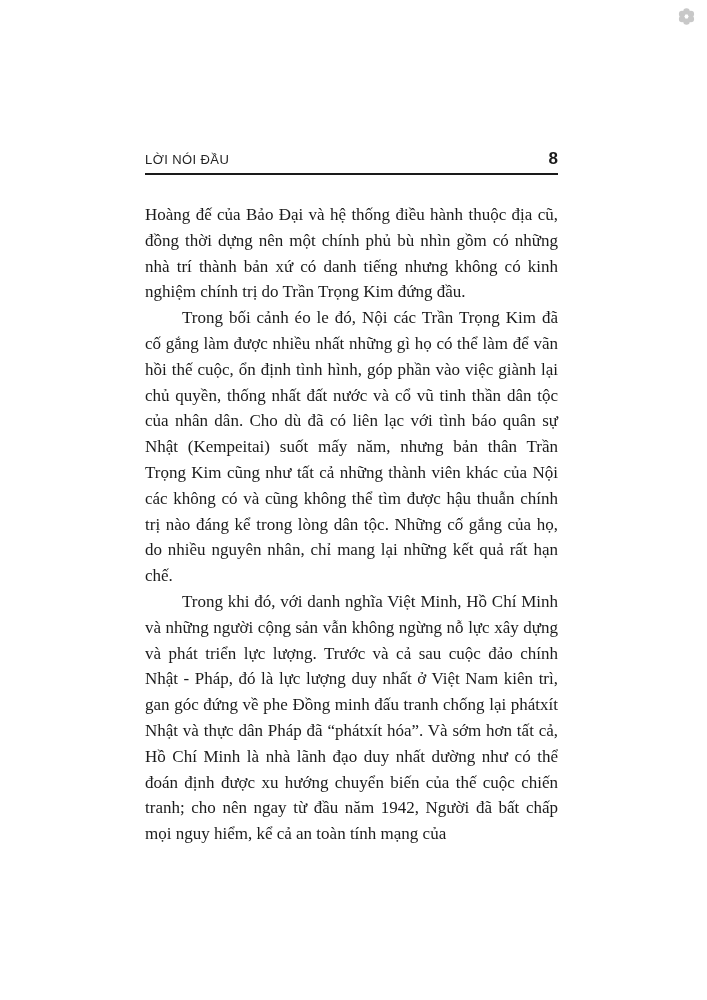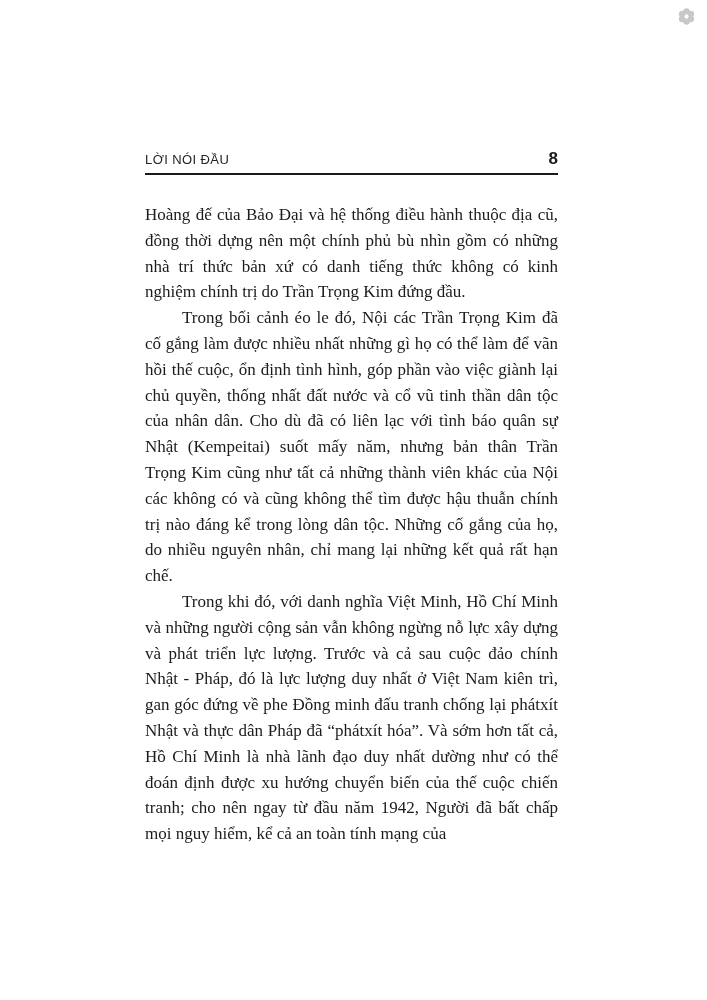--- a/index.html
+++ b/index.html
@@ -83,20 +83,20 @@
     </g>
     <circle cx="12" cy="12" r="2.4" fill="#ffffff"></circle>
   </svg>
 
   <div class="page-header">
     <span class="running-title">LỜI NÓI ĐẦU</span>
     <span class="page-number">8</span>
   </div>
 
   <div class="body-text">
-    <p class="para"><span>Hoàng đế của Bảo Đại và hệ thống điều hành thuộc địa cũ, đồng thời dựng nên một chính phủ bù nhìn gồm có những nhà trí thức bản xứ có danh tiếng thức không có kinh nghiệm chính trị do Trần Trọng Kim đứng đầu.</span></p>
+    <p class="para"><span>Hoàng đế của Bảo Đại và hệ thống điều hành thuộc địa cũ, đồng thời dựng nên một chính phủ bù nhìn gồm có những nhà trí thành bản xứ có danh tiếng nhưng không có kinh nghiệm chính trị do Trần Trọng Kim đứng đầu.</span></p>
 
     <p class="para indented"><span>Trong bối cảnh éo le đó, Nội các Trần Trọng Kim đã cố gắng làm được nhiều nhất những gì họ có thể làm để vãn hồi thế cuộc, ổn định tình hình, góp phần vào việc giành lại chủ quyền, thống nhất đất nước và cổ vũ tinh thần dân tộc của nhân dân. Cho dù đã có liên lạc với tình báo quân sự Nhật (</span><span class="italic">Kempeitai</span><span>) suốt mấy năm, nhưng bản thân Trần Trọng Kim cũng như tất cả những thành viên khác của Nội các không có và cũng không thể tìm được hậu thuẫn chính trị nào đáng kể trong lòng dân tộc. Những cố gắng của họ, do nhiều nguyên nhân, chỉ mang lại những kết quả rất hạn chế.</span></p>
 
     <p class="para indented"><span>Trong khi đó, với danh nghĩa Việt Minh, Hồ Chí Minh và những người cộng sản vẫn không ngừng nỗ lực xây dựng và phát triển lực lượng. Trước và cả sau cuộc đảo chính Nhật - Pháp, đó là lực lượng duy nhất ở Việt Nam kiên trì, gan góc đứng về phe Đồng minh đấu tranh chống lại phátxít Nhật và thực dân Pháp đã “phátxít hóa”. Và sớm hơn tất cả, Hồ Chí Minh là nhà lãnh đạo duy nhất dường như có thể đoán định được xu hướng chuyển biến của thế cuộc chiến tranh; cho nên ngay từ đầu năm 1942, Người đã bất chấp mọi nguy hiểm, kể cả an toàn tính mạng của</span></p>
   </div>
 
 </div>
 
 </body></html>

